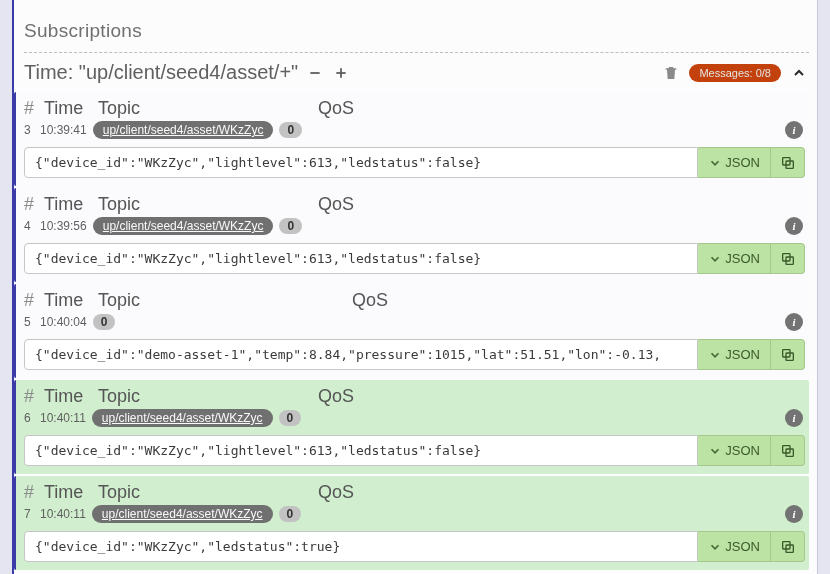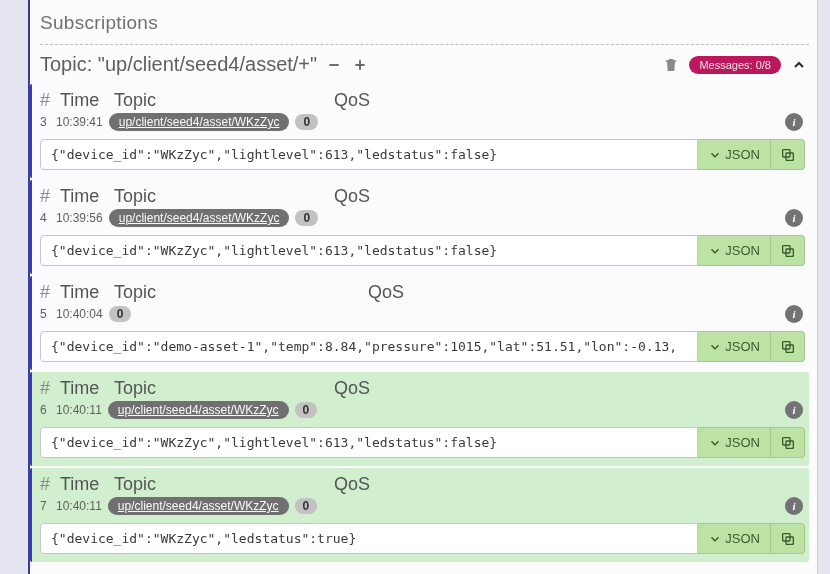--- a/index.html
+++ b/index.html
@@ -5,26 +5,26 @@
     * { box-sizing: border-box; margin: 0; padding: 0; }
     body {
       font-family: "Helvetica Neue", Arial, sans-serif;
       background: #e5e5f2;
       width: 830px;
       height: 574px;
       overflow: hidden;
     }
     .container {
       background: #fcfcfd;
-      margin-left: 28px;
+      margin-left: 12px;
       margin-right: 12px;
       border-left: 2px solid #3b3ba8;
       border-right: 1px solid #c9c6dc;
       min-height: 574px;
-      padding: 12px 8px 0 10px;
+      padding: 20px 8px 0 10px;
     }
     .subscriptions-title {
       color: #707070;
       font-size: 19px;
       font-weight: 300;
       letter-spacing: 0.3px;
       margin-bottom: 10px;
     }
     .divider {
       border-top: 1px dashed #bdbdbd;
@@ -51,21 +51,21 @@
       border: none;
       cursor: pointer;
       padding: 2px;
       display: inline-flex;
       align-items: center;
       justify-content: center;
       color: #6c6c6c;
     }
     .spacer { flex: 1; }
     .badge-dark {
-      background: #be185d;
+      background: #c2410c;
       color: #e5e5e5;
       font-size: 11px;
       padding: 3px 10px;
       border-radius: 11px;
       font-weight: 500;
     }
     .msg-block {
       border-left: 2px solid #3b3ba8;
       margin-left: -10px;
       padding-left: 8px;
@@ -175,21 +175,21 @@
     svg { display:block; }
   </style>
 </head>
 <body>
 
 <div class="container">
   <div class="subscriptions-title">Subscriptions</div>
   <div class="divider"></div>
   <div class="topic-row">
     <span class="topic-label">
-      <span>Topic: </span><span>"up/client/seed4/asset/+"</span>
+      <span>Time: </span><span>"up/client/seed4/asset/+"</span>
     </span>
     <button class="icon-btn">
       <svg width="14" height="14" viewBox="0 0 24 24" fill="none" stroke="#5a5a5a" stroke-width="3">
           <line x1="4" y1="12" x2="20" y2="12"></line>
         </svg>
     </button>
     <button class="icon-btn">
       <svg width="14" height="14" viewBox="0 0 24 24" fill="none" stroke="#5a5a5a" stroke-width="3">
           <line x1="4" y1="12" x2="20" y2="12"></line>
           <line x1="12" y1="4" x2="12" y2="20"></line>

